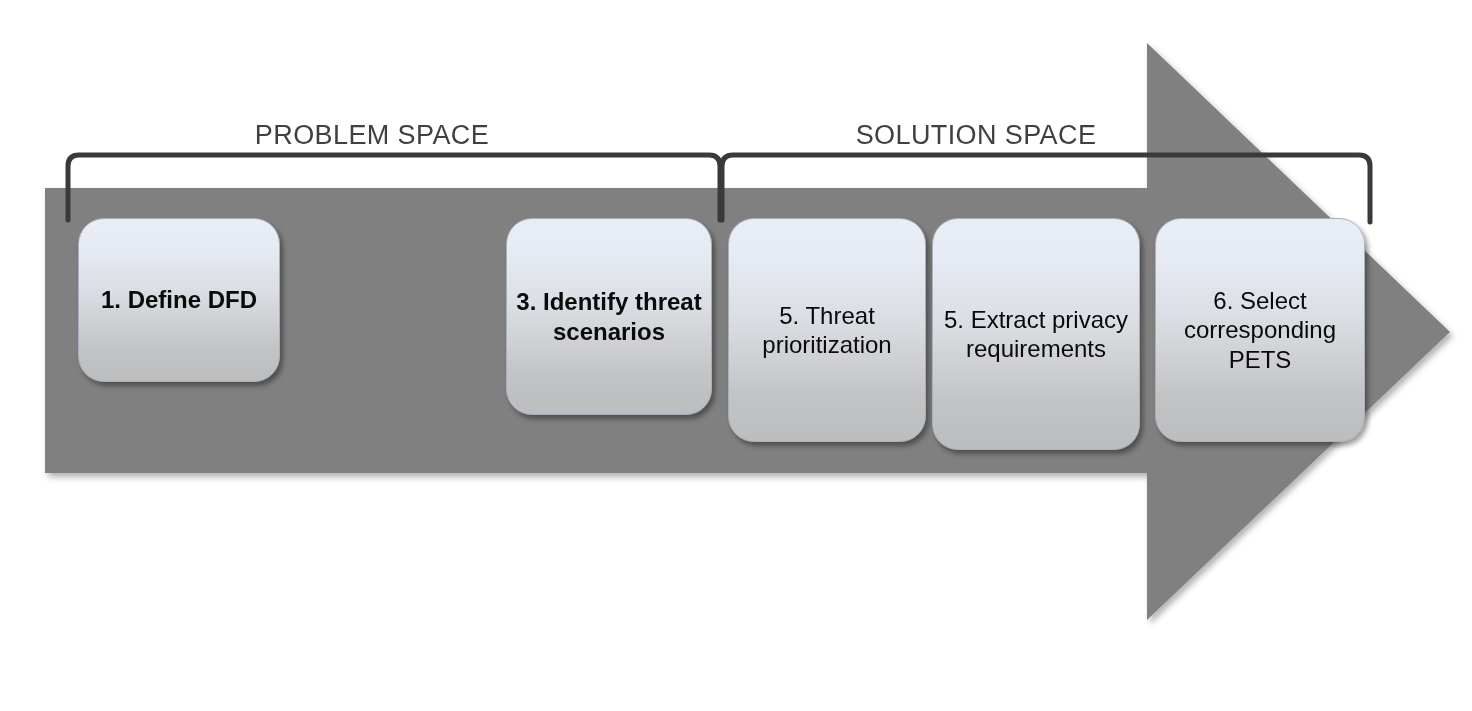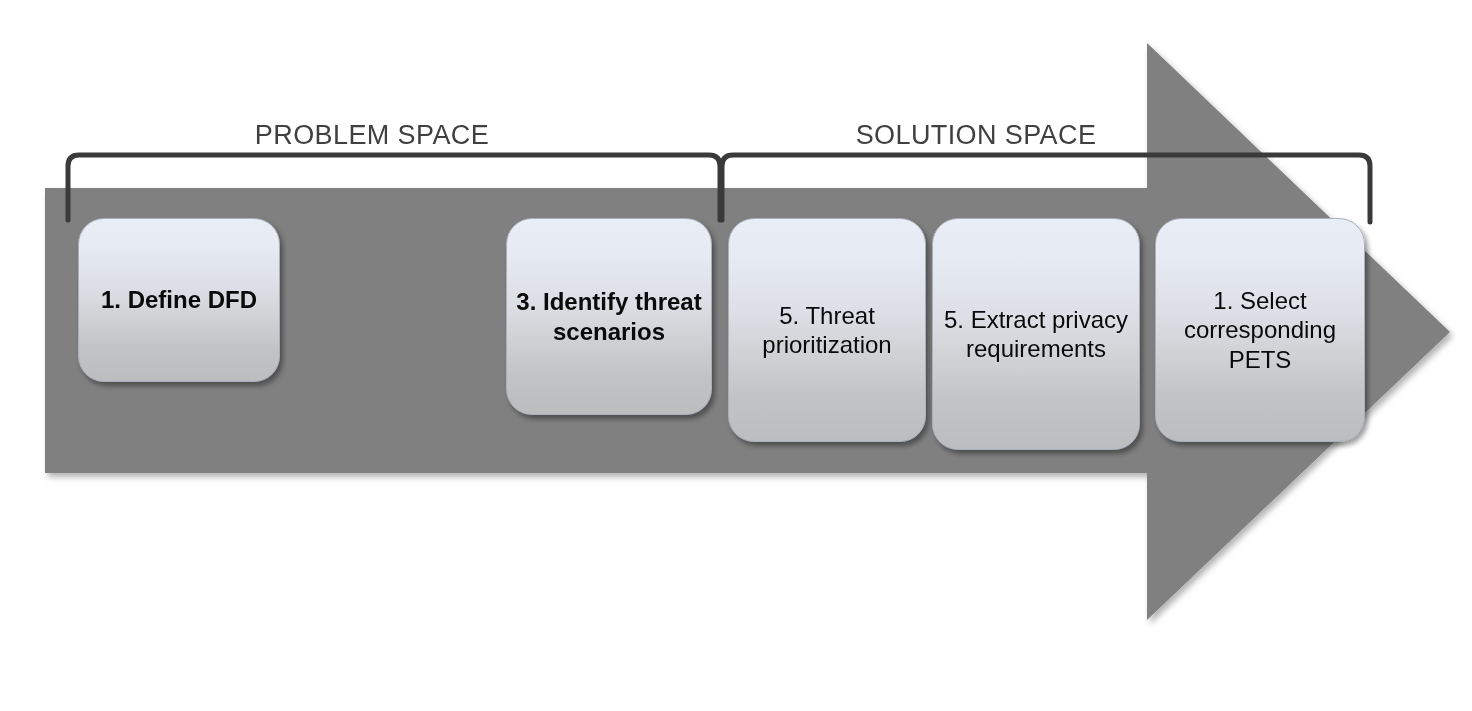--- a/index.html
+++ b/index.html
@@ -118,16 +118,16 @@
 
   <div class="step-box" style="left:728px; top:218px; width:198px; height:224px;">
     <div class="step-label regular">5. Threat prioritization</div>
   </div>
 
   <div class="step-box" style="left:932px; top:218px; width:208px; height:232px;">
     <div class="step-label regular">5. Extract privacy requirements</div>
   </div>
 
   <div class="step-box" style="left:1155px; top:218px; width:210px; height:224px;">
-    <div class="step-label regular">1. Select corresponding PETS</div>
+    <div class="step-label regular">6. Select corresponding PETS</div>
   </div>
 
 </div>
 
 </body></html>

